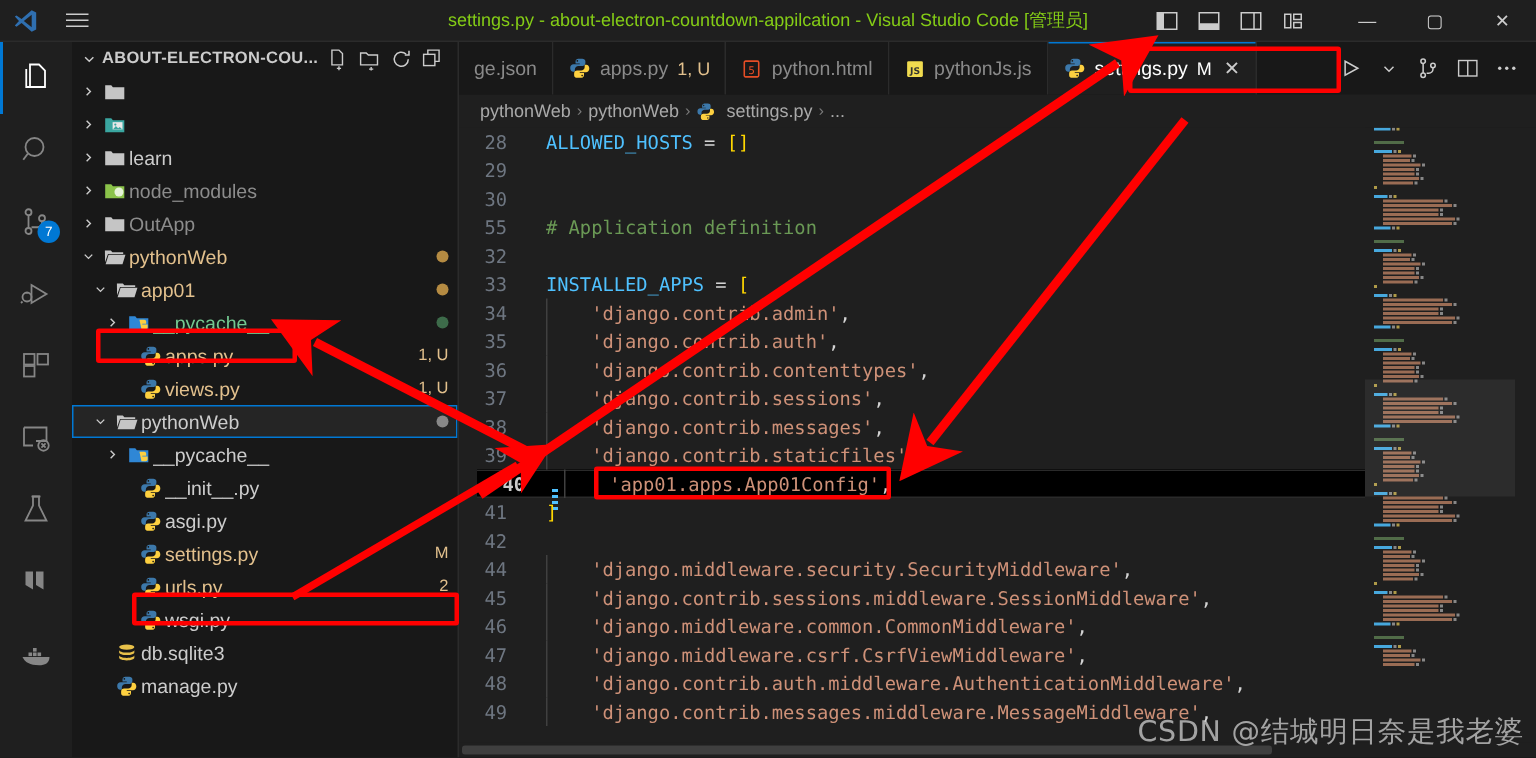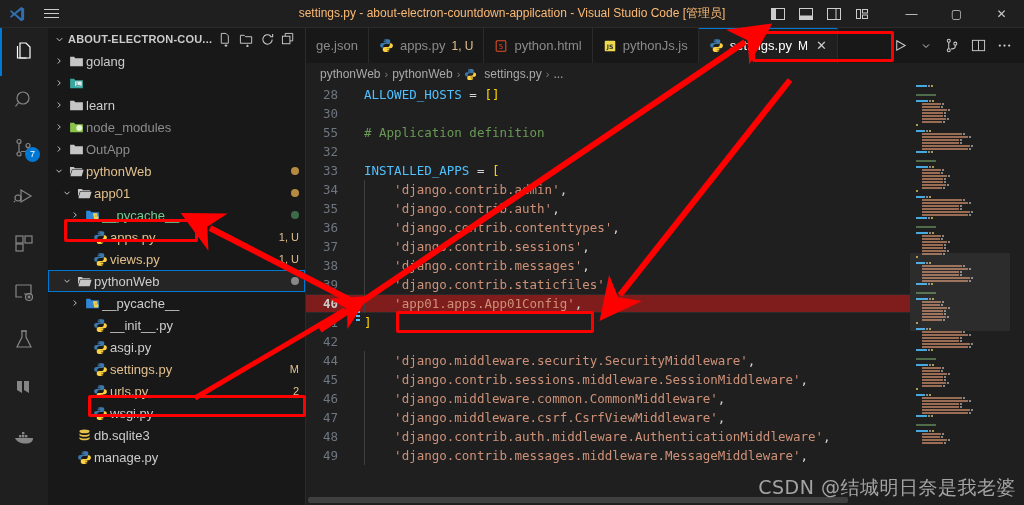--- a/index.html
+++ b/index.html
@@ -16,21 +16,21 @@
   .titlebar {
     position: absolute; top: 0; left: 0; width: 1024px; height: 28px;
     background: #1f1f1f; display: flex; align-items: center;
     border-bottom: 1px solid #2b2b2b;
   }
   .vscode-logo { width: 34px; display: flex; justify-content: center; align-items: center; }
   .hamburger { width: 34px; display:flex; flex-direction: column; justify-content:center; align-items:center; gap:3px; }
   .hamburger span { display:block; width: 15px; height: 1px; background: #cccccc; }
   .title-text {
     position: absolute; left: 0; right: 0; text-align: center;
-    font-size: 12px; color: #fdba74; pointer-events: none;
+    font-size: 12px; color: #84cc16; pointer-events: none;
   }
   .win-right { position:absolute; right: 0; top: 0; height: 28px; display: flex; align-items: center; }
   .layout-icons { display: flex; align-items: center; gap: 2px; margin-right: 14px; }
   .licon { width: 26px; height: 28px; display:flex; align-items:center; justify-content:center; }
   .wbtn { width: 45px; height: 28px; display:flex; align-items:center; justify-content:center; font-size: 12px; color:#cccccc; }
 
   
   .activitybar {
     position: absolute; left: 0; top: 28px; width: 48px; height: 477px;
     background: #1f1f1f; display: flex; flex-direction: column; align-items: center;
@@ -110,21 +110,21 @@
   .breadcrumb .sep { color: #7a7a7a; font-size: 11px; }
 
   .code-wrap { position: relative; height: 420px; background: #1f1f1f; overflow: hidden; }
   .code {
     position: absolute; top: 0; left: 0; right: 0;
     font-family: "DejaVu Sans Mono", "Liberation Mono", monospace;
     font-size: 12.5px; line-height: 19px;
   }
   .cline { height: 19px; display: flex; align-items: center; white-space: pre; }
   .cline.current .ln { color: #cccccc; font-weight: bold; }
-  .cline.current { background: #7f1d1d; box-shadow: inset 0 1px 0 #2a2a2a, inset 0 -1px 0 #2a2a2a; }
+  .cline.current { background: #000000; box-shadow: inset 0 1px 0 #2a2a2a, inset 0 -1px 0 #2a2a2a; margin-left: 12px; }
   .ln {
     width: 48px; flex: 0 0 48px; text-align: right; padding-right: 16px;
     color: #6e7681; font-size: 12.5px;
   }
   .gutter { width: 10px; flex: 0 0 10px; position: relative; }
   .ctext { flex: 1; }
   .indent-guide { position: absolute; left: 0; top: 0; bottom: 0; width: 1px; background: #404040; }
   .kw   { color: #4fc1ff; }
   .op   { color: #d4d4d4; }
   .brk  { color: #ffd700; }
@@ -322,21 +322,20 @@
           <div class="twisty">
             <svg width="10" height="10" viewBox="0 0 16 16" fill="none" stroke="#cccccc" stroke-width="1.5">
               <path d="M6 4 L10 8 L6 12"></path>
             </svg>
           </div>
           <div class="ficon">
             <svg width="15" height="15" viewBox="0 0 16 16" fill="#c5c5c5">
               <path d="M1.2 3h4.3l1.2 1.4h8.1V13H1.2z"></path>
             </svg>
           </div>
-          <div class="label">golang</div>
         </div>
         <div class="row" style="padding-left: 4px;">
           <div class="twisty">
             <svg width="10" height="10" viewBox="0 0 16 16" fill="none" stroke="#cccccc" stroke-width="1.5">
               <path d="M6 4 L10 8 L6 12"></path>
             </svg>
           </div>
           <div class="ficon">
             <svg width="15" height="15" viewBox="0 0 16 16">
               <path d="M1.2 3h4.3l1.2 1.4h8.1V13H1.2z" fill="#3aa6a0"></path>
@@ -649,20 +648,21 @@
           </svg>
         </span>
         <span>settings.py</span>
         <span class="sep">›</span>
         <span>...</span>
       </div>
 
     <div class="code-wrap">
       <div class="code" id="code">
           <div class="cline"><div class="ln">28</div><div class="gutter"></div><div class="ctext" style="position: relative;"><span class="kw">ALLOWED_HOSTS</span><span class="op"> = </span><span class="brk">[]</span></div></div>
+          <div class="cline"><div class="ln">29</div><div class="gutter"></div><div class="ctext" style="position: relative;"></div></div>
           <div class="cline"><div class="ln">30</div><div class="gutter"></div><div class="ctext" style="position: relative;"></div></div>
           <div class="cline"><div class="ln">55</div><div class="gutter"></div><div class="ctext" style="position: relative;"><span class="cmt"># Application definition</span></div></div>
           <div class="cline"><div class="ln">32</div><div class="gutter"></div><div class="ctext" style="position: relative;"></div></div>
           <div class="cline"><div class="ln">33</div><div class="gutter"></div><div class="ctext" style="position: relative;"><span class="kw">INSTALLED_APPS</span><span class="op"> = </span><span class="brk">[</span></div></div>
           <div class="cline"><div class="ln">34</div><div class="gutter"></div><div class="ctext" style="position: relative;"><div class="indent-guide"></div><span class="str">    'django.contrib.admin'</span><span class="pun">,</span></div></div>
           <div class="cline"><div class="ln">35</div><div class="gutter"></div><div class="ctext" style="position: relative;"><div class="indent-guide"></div><span class="str">    'django.contrib.auth'</span><span class="pun">,</span></div></div>
           <div class="cline"><div class="ln">36</div><div class="gutter"></div><div class="ctext" style="position: relative;"><div class="indent-guide"></div><span class="str">    'django.contrib.contenttypes'</span><span class="pun">,</span></div></div>
           <div class="cline"><div class="ln">37</div><div class="gutter"></div><div class="ctext" style="position: relative;"><div class="indent-guide"></div><span class="str">    'django.contrib.sessions'</span><span class="pun">,</span></div></div>
           <div class="cline"><div class="ln">38</div><div class="gutter"></div><div class="ctext" style="position: relative;"><div class="indent-guide"></div><span class="str">    'django.contrib.messages'</span><span class="pun">,</span></div></div>
           <div class="cline"><div class="ln">39</div><div class="gutter"></div><div class="ctext" style="position: relative;"><div class="indent-guide"></div><span class="str">    'django.contrib.staticfiles'</span><span class="pun">,</span></div></div>

